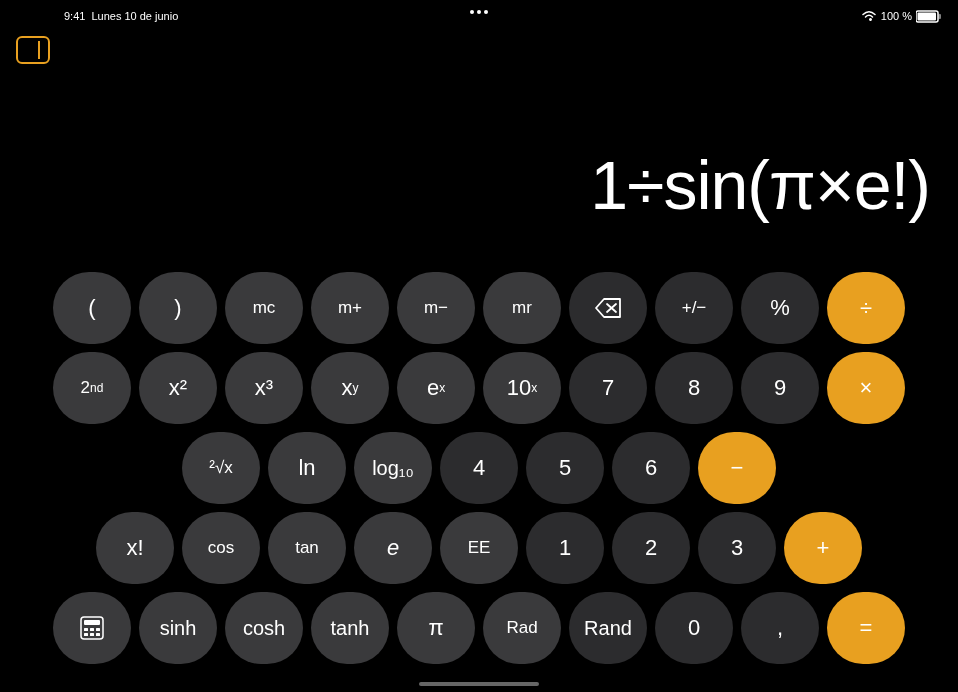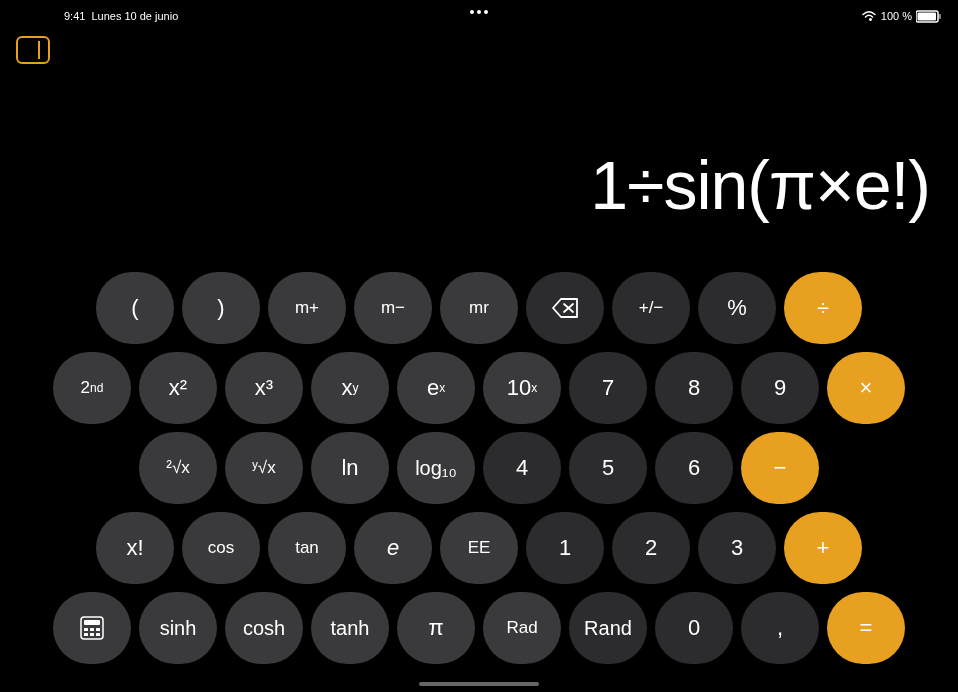--- a/index.html
+++ b/index.html
@@ -189,20 +189,21 @@
 
 <div class="display">
   <div class="display-text">1÷sin(π×e!)</div>
 </div>
 
 <div class="calculator">
 
   <div class="btn-row">
     <button class="btn btn-medium">(</button>
     <button class="btn btn-medium">)</button>
+    <button class="btn btn-medium btn-sm">mc</button>
     <button class="btn btn-medium btn-sm">m+</button>
     <button class="btn btn-medium btn-sm">m−</button>
     <button class="btn btn-medium btn-sm">mr</button>
     <button class="btn btn-dark">
       <svg width="28" height="22" viewBox="0 0 28 22">
         <path d="M10 2 L2 11 L10 20 L26 20 L26 2 Z" fill="none" stroke="#fff" stroke-width="1.8" stroke-linejoin="round"></path>
         <line x1="13" y1="7" x2="22" y2="15" stroke="#fff" stroke-width="1.8" stroke-linecap="round"></line>
         <line x1="22" y1="7" x2="13" y2="15" stroke="#fff" stroke-width="1.8" stroke-linecap="round"></line>
       </svg>
     </button>
@@ -219,21 +220,20 @@
     <button class="btn btn-medium">e<sup>x</sup></button>
     <button class="btn btn-medium">10<sup>x</sup></button>
     <button class="btn btn-dark">7</button>
     <button class="btn btn-dark">8</button>
     <button class="btn btn-dark">9</button>
     <button class="btn btn-orange">×</button>
   </div>
 
   <div class="btn-row">
     <button class="btn btn-medium btn-sm">²√x</button>
-    <button class="btn btn-medium btn-sm">ʸ√x</button>
     <button class="btn btn-medium">ln</button>
     <button class="btn btn-medium btn-xs">log₁₀</button>
     <button class="btn btn-dark">4</button>
     <button class="btn btn-dark">5</button>
     <button class="btn btn-dark">6</button>
     <button class="btn btn-orange">−</button>
   </div>
 
   <div class="btn-row">
     <button class="btn btn-medium">x!</button>

